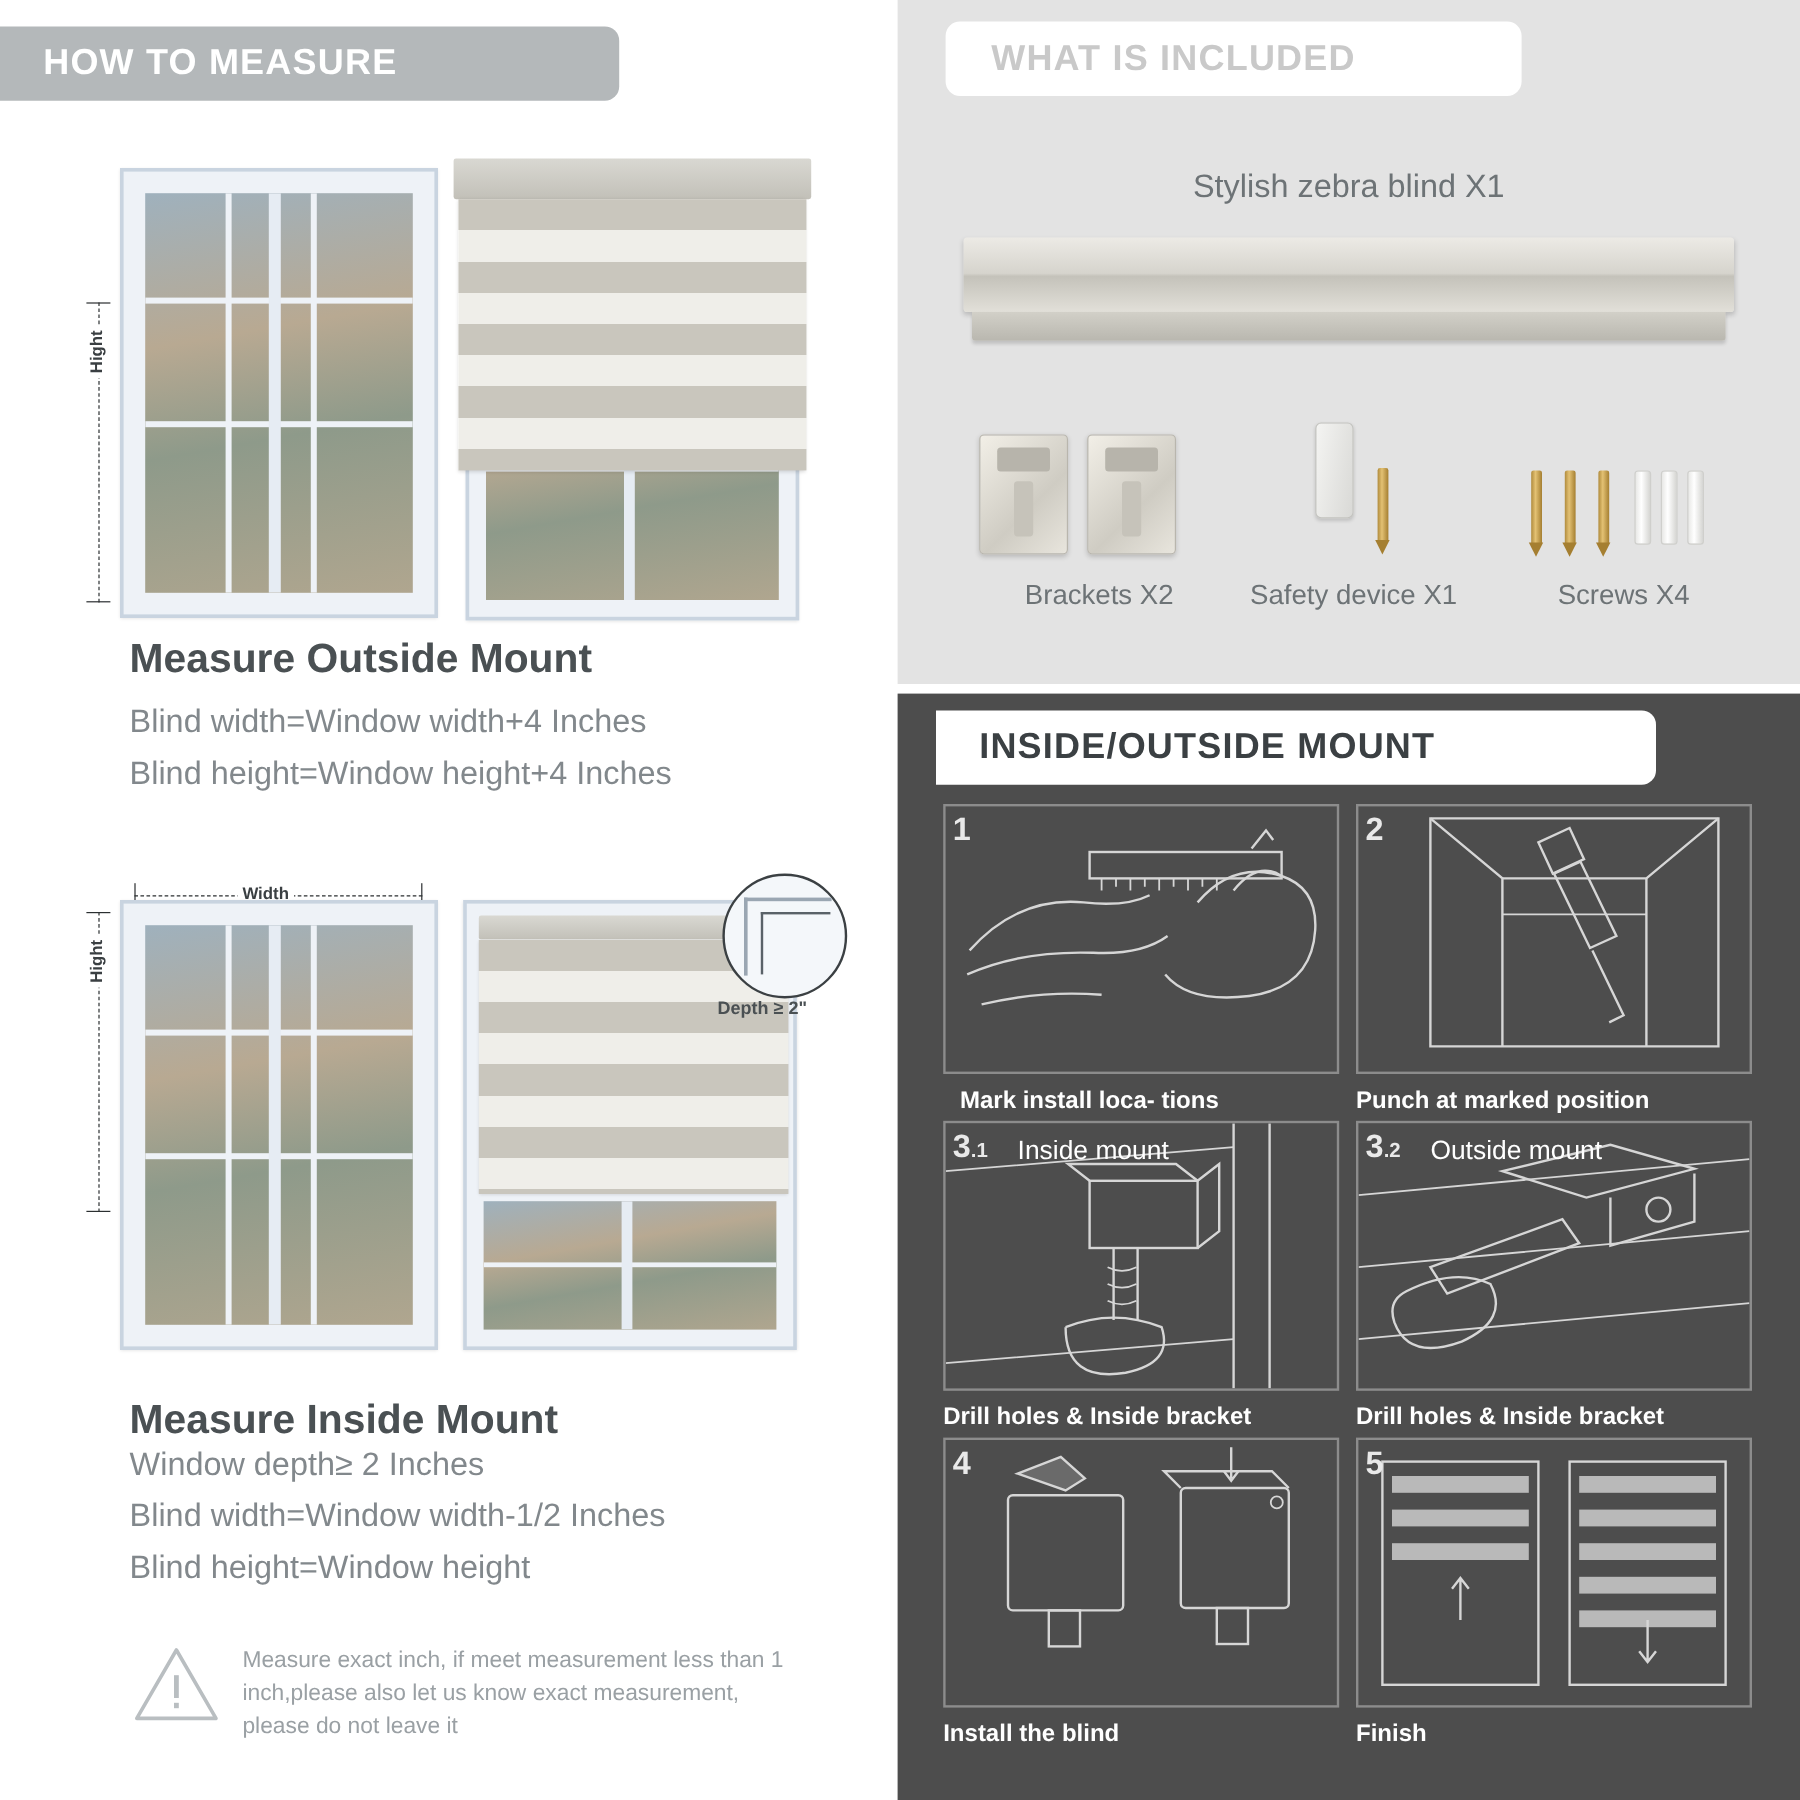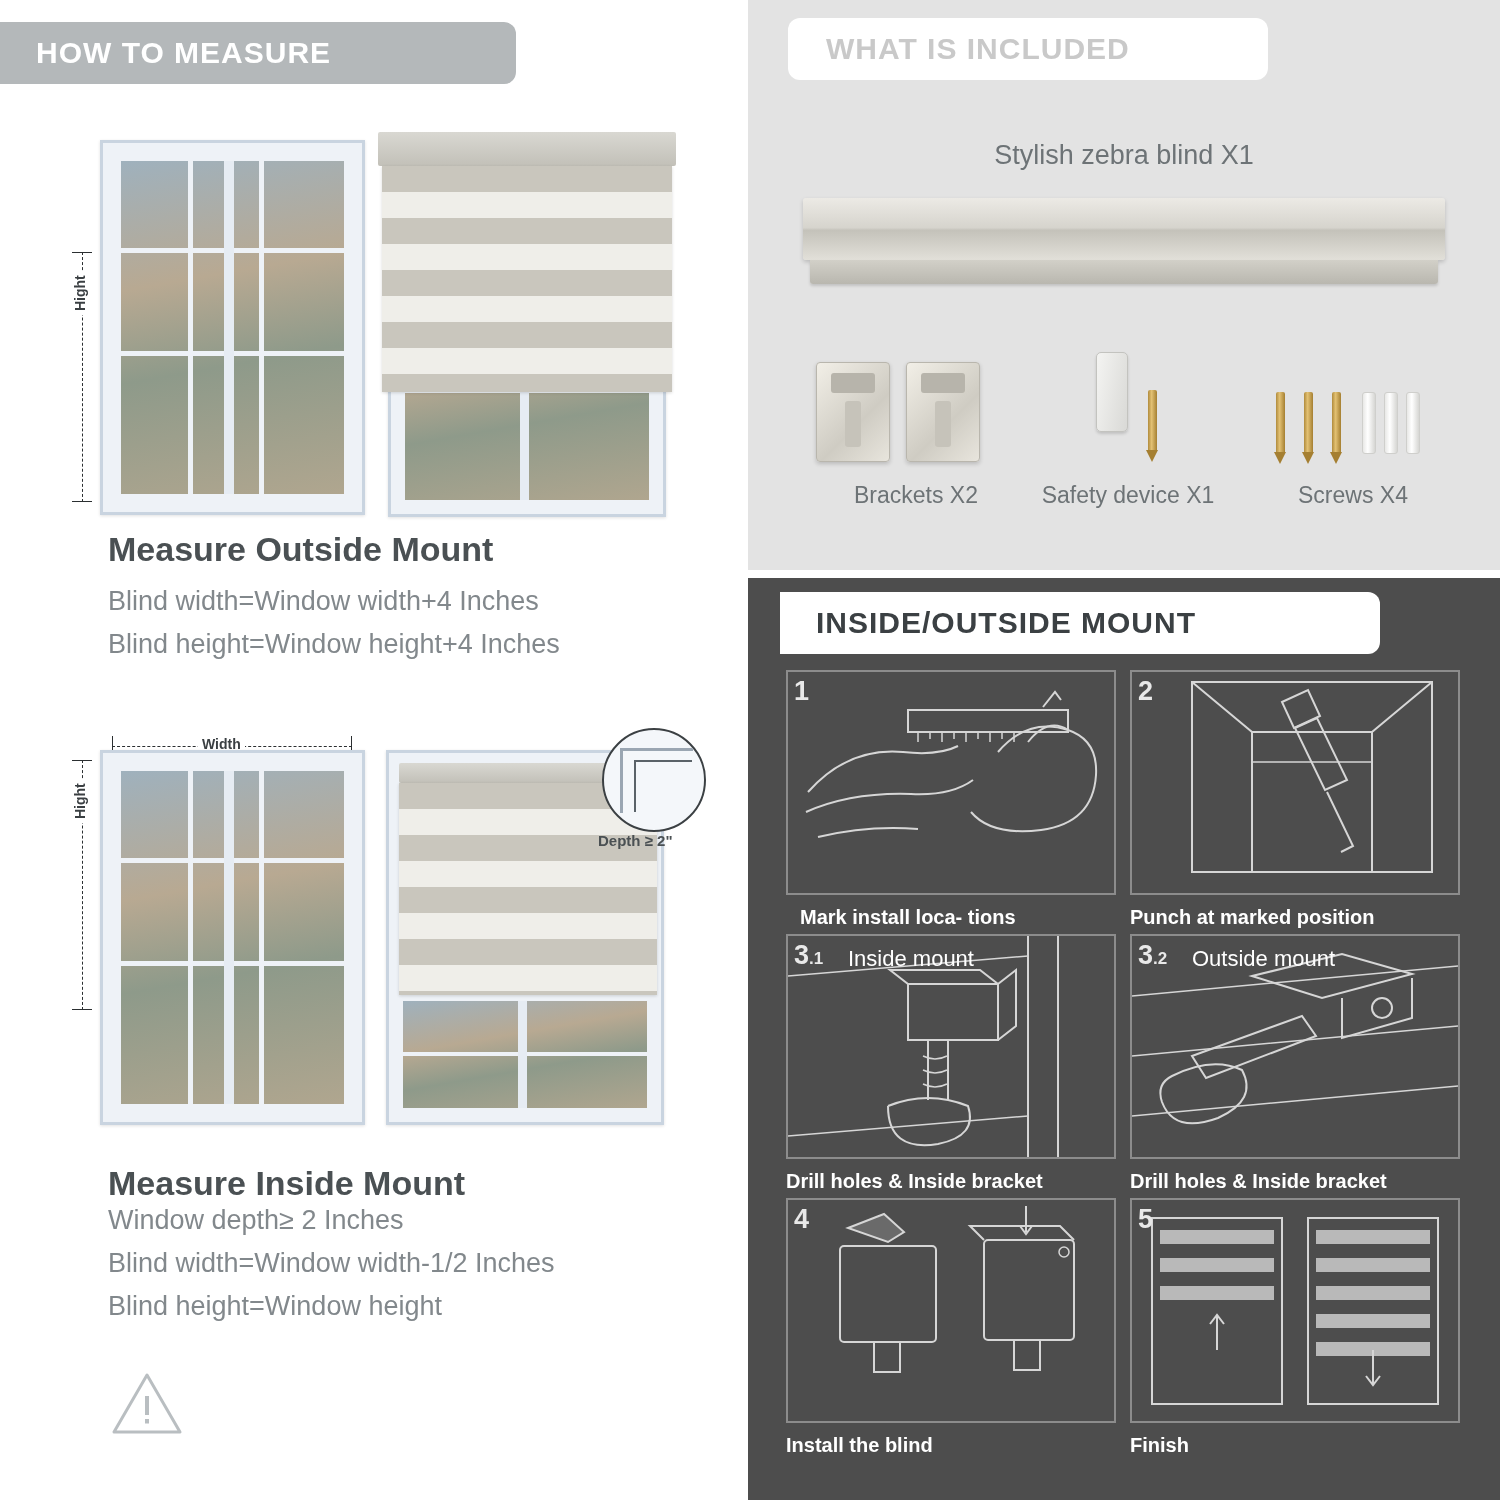--- a/index.html
+++ b/index.html
@@ -383,20 +383,21 @@
     <div class="section-line" style="left:108px;top:1291px;">Blind height=Window height</div>
 
     <div class="note-box" style="left:110px;top:1370px;">
       <div class="warn-tri">
         <svg width="74" height="66" viewBox="0 0 74 66">
           <polygon points="37,5 70,62 4,62" fill="none" stroke="#b9bec1" stroke-width="3" stroke-linejoin="round"></polygon>
           <rect x="35" y="26" width="4" height="19" fill="#b9bec1"></rect>
           <rect x="35" y="49" width="4" height="4.5" fill="#b9bec1"></rect>
         </svg>
       </div>
+      <div class="note-text">Measure exact inch, if meet measurement less than 1 inch,please also let us know exact measurement, please do not leave it</div>
     </div>
   </div>
 
   <div class="right-top">
     <div id="included-header">WHAT IS INCLUDED</div>
 
     <div class="inc-title">Stylish zebra blind X1</div>
 
     <div class="blind-bar"></div>
     <div class="blind-bar-foot"></div>

